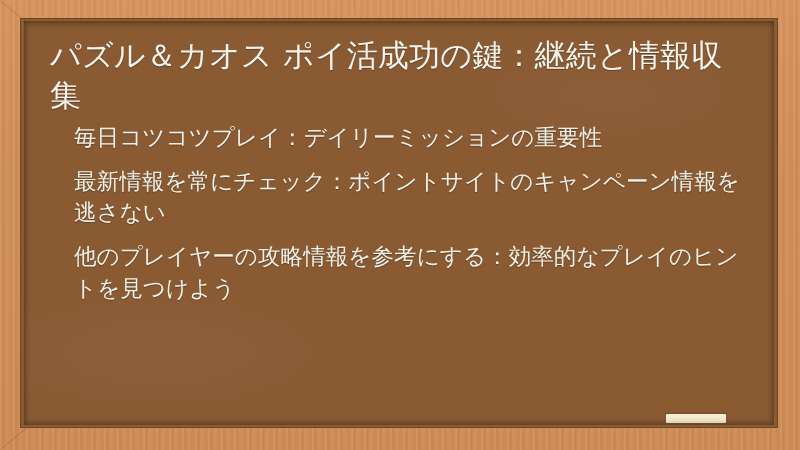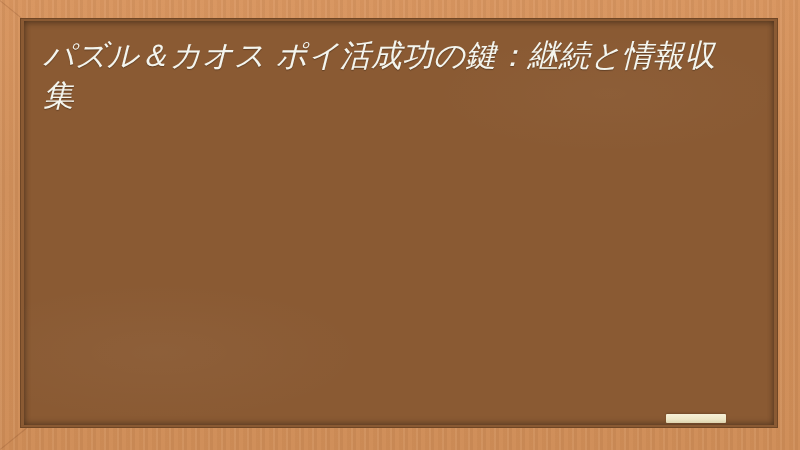--- a/index.html
+++ b/index.html
@@ -73,24 +73,23 @@
     inset: 0;
     background:
       radial-gradient(ellipse 40% 25% at 18% 82%, rgba(255,255,255,0.030), rgba(255,255,255,0) 70%),
       radial-gradient(ellipse 35% 22% at 78% 18%, rgba(255,255,255,0.022), rgba(255,255,255,0) 70%);
     pointer-events: none;
   }
 
   .board-inner {
     position: relative;
     z-index: 2;
-    padding: 14px 22px 0 19px;
+    padding: 14px 22px 0 26px;
     box-sizing: border-box;
     height: 100%;
-    font-style: italic;
   }
 
   
   .title {
     color: #f4f5ee;
     font-size: 31px;
     line-height: 1.30;
     font-weight: 400;
     letter-spacing: 0.2px;
     margin: 0 0 6px 0;
@@ -138,19 +137,24 @@
 
   </div>
 
   <div class="bevel"></div>
 
   <div class="board">
     <div class="board-inner">
 
       <h1 class="title">パズル＆カオス ポイ活成功の鍵：継続と情報収集</h1>
 
+      <ul class="bullet-list">
+        <li class="bullet-item">毎日コツコツプレイ：デイリーミッションの重要性</li>
+        <li class="bullet-item">最新情報を常にチェック：ポイントサイトのキャンペーン情報を逃さない</li>
+        <li class="bullet-item">他のプレイヤーの攻略情報を参考にする：効率的なプレイのヒントを見つけよう</li>
+      </ul>
 
     </div>
 
     <div class="chalk-stick"></div>
   </div>
 
 </div>
 
 </body></html>

